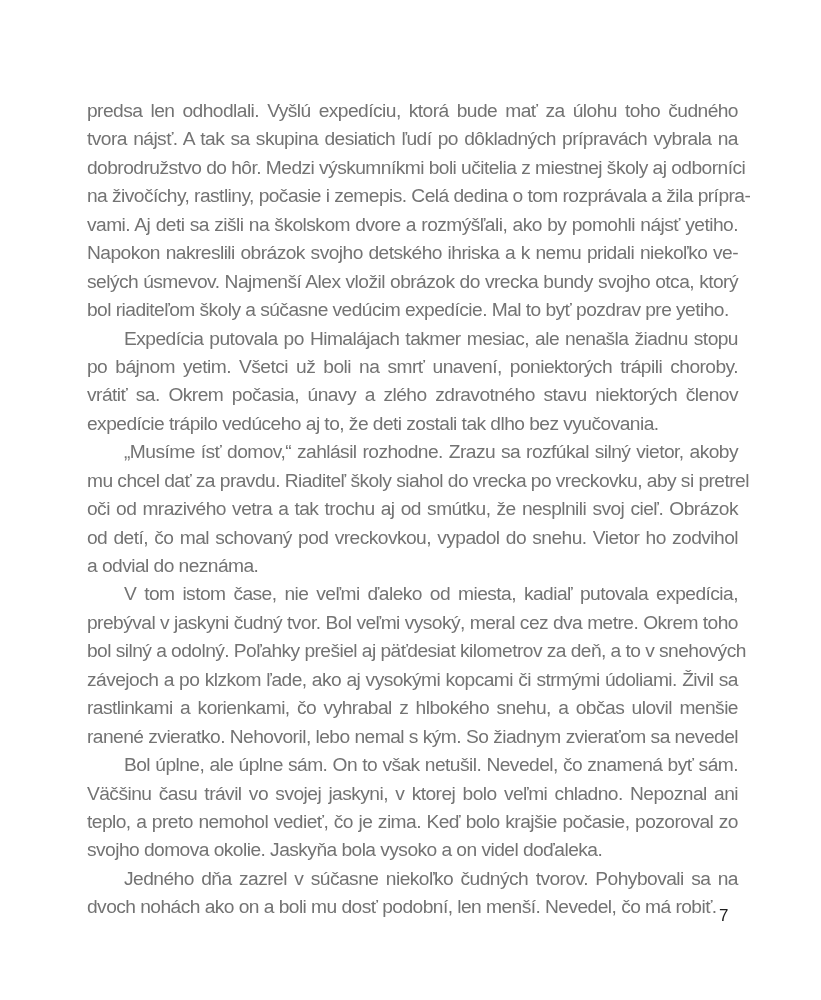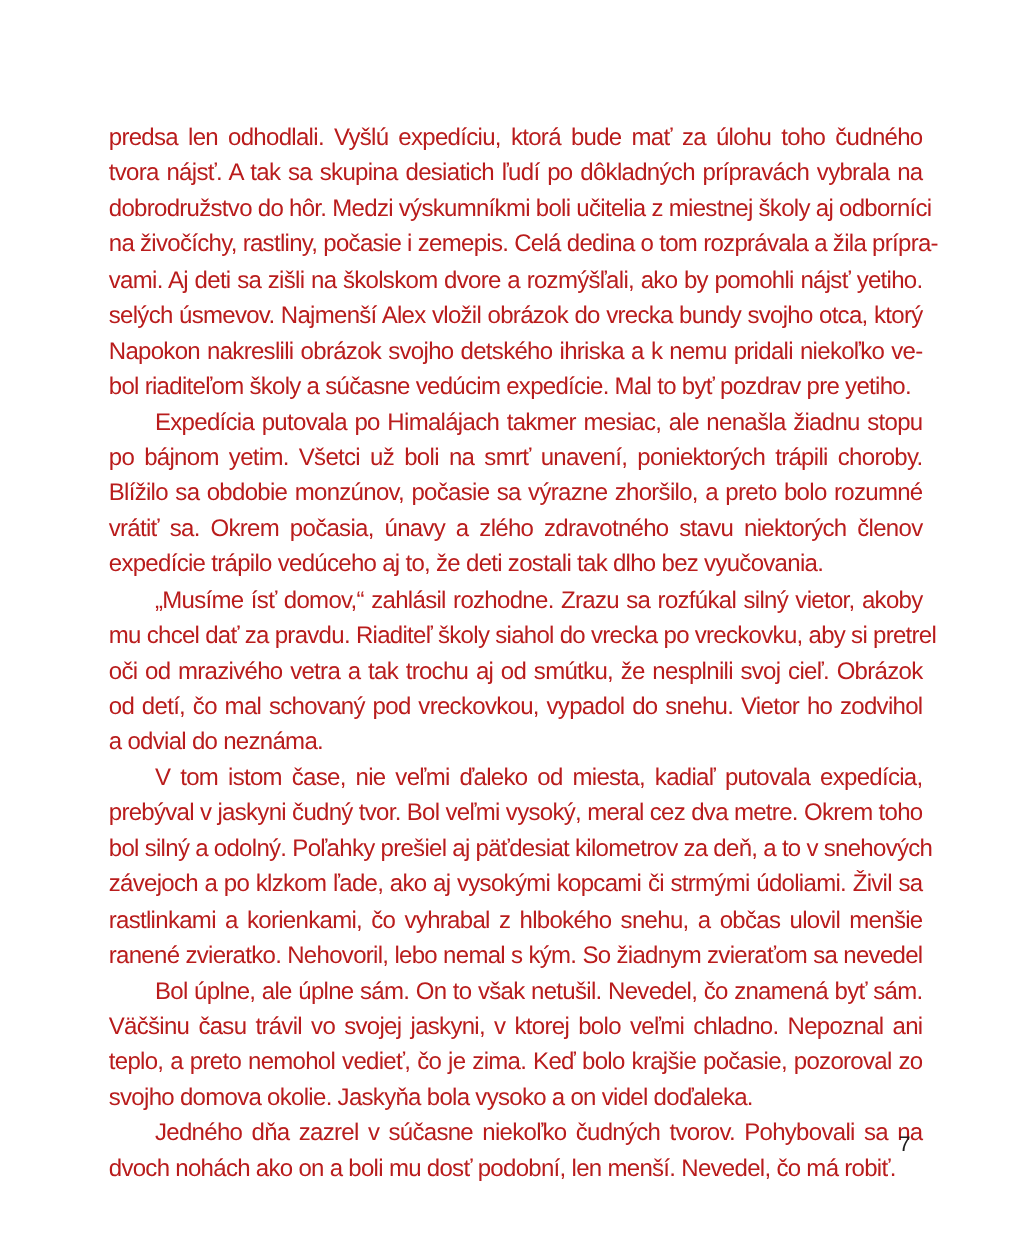--- a/index.html
+++ b/index.html
@@ -1,20 +1,20 @@
 <!DOCTYPE html>
 <html><head>
 <meta charset="utf-8">
 <style>
   html, body { margin: 0; padding: 0; background: #ffffff; }
   body { width: 821px; height: 1000px; position: relative; overflow: hidden; }
   .page {
     position: absolute; left: 87px; top: 97px; width: 651px;
     font-family: "Liberation Sans Narrow", "Liberation Sans", sans-serif;
-    color: #b91c1c;
+    color: #737373;
   }
   .line {
     display: block; height: 28.45px; line-height: 28.45px;
     font-size: 19.2px; white-space: nowrap;
     letter-spacing: -0.55px;
     text-align: justify; text-align-last: justify;
   }
   .line.last { text-align-last: left; }
   .line.indent { padding-left: 37px; }
   .page-number {
@@ -25,28 +25,27 @@
 </head>
 <body>
 
 <div class="page" id="page-body">
     <div>
       <span class="line">predsa len odhodlali. Vyšlú expedíciu, ktorá bude mať za úlohu toho čudného</span>
       <span class="line">tvora nájsť. A tak sa skupina desiatich ľudí po dôkladných prípravách vybrala na</span>
       <span class="line">dobrodružstvo do hôr. Medzi výskumníkmi boli učitelia z miestnej školy aj odborníci</span>
       <span class="line">na živočíchy, rastliny, počasie i zemepis. Celá dedina o tom rozprávala a žila prípra-</span>
       <span class="line">vami. Aj deti sa zišli na školskom dvore a rozmýšľali, ako by pomohli nájsť yetiho.</span>
+      <span class="line">Napokon nakreslili obrázok svojho detského ihriska a k nemu pridali niekoľko ve-</span>
       <span class="line">selých úsmevov. Najmenší Alex vložil obrázok do vrecka bundy svojho otca, ktorý</span>
-      <span class="line">Napokon nakreslili obrázok svojho detského ihriska a k nemu pridali niekoľko ve-</span>
       <span class="line last">bol riaditeľom školy a súčasne vedúcim expedície. Mal to byť pozdrav pre yetiho.</span>
     </div>
     <div>
       <span class="line indent">Expedícia putovala po Himalájach takmer mesiac, ale nenašla žiadnu stopu</span>
       <span class="line">po bájnom yetim. Všetci už boli na smrť unavení, poniektorých trápili choroby.</span>
-      <span class="line">Blížilo sa obdobie monzúnov, počasie sa výrazne zhoršilo, a preto bolo rozumné</span>
       <span class="line">vrátiť sa. Okrem počasia, únavy a zlého zdravotného stavu niektorých členov</span>
       <span class="line last">expedície trápilo vedúceho aj to, že deti zostali tak dlho bez vyučovania.</span>
     </div>
     <div>
       <span class="line indent">„Musíme ísť domov,“ zahlásil rozhodne. Zrazu sa rozfúkal silný vietor, akoby</span>
       <span class="line">mu chcel dať za pravdu. Riaditeľ školy siahol do vrecka po vreckovku, aby si pretrel</span>
       <span class="line">oči od mrazivého vetra a tak trochu aj od smútku, že nesplnili svoj cieľ. Obrázok</span>
       <span class="line">od detí, čo mal schovaný pod vreckovkou, vypadol do snehu. Vietor ho zodvihol</span>
       <span class="line last">a odvial do neznáma.</span>
     </div>

